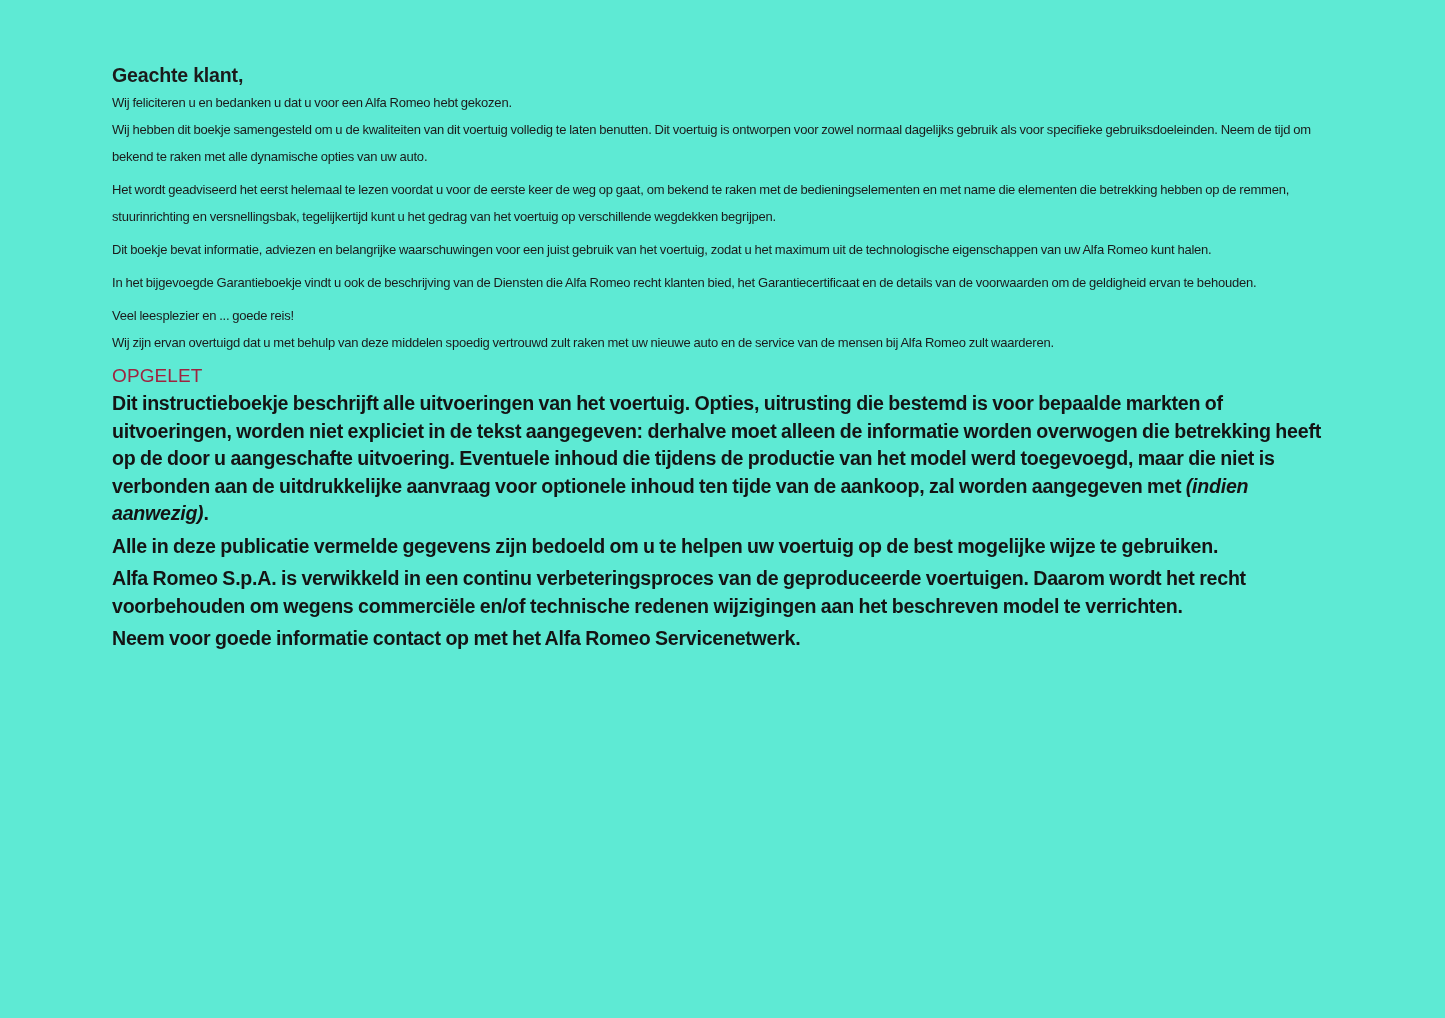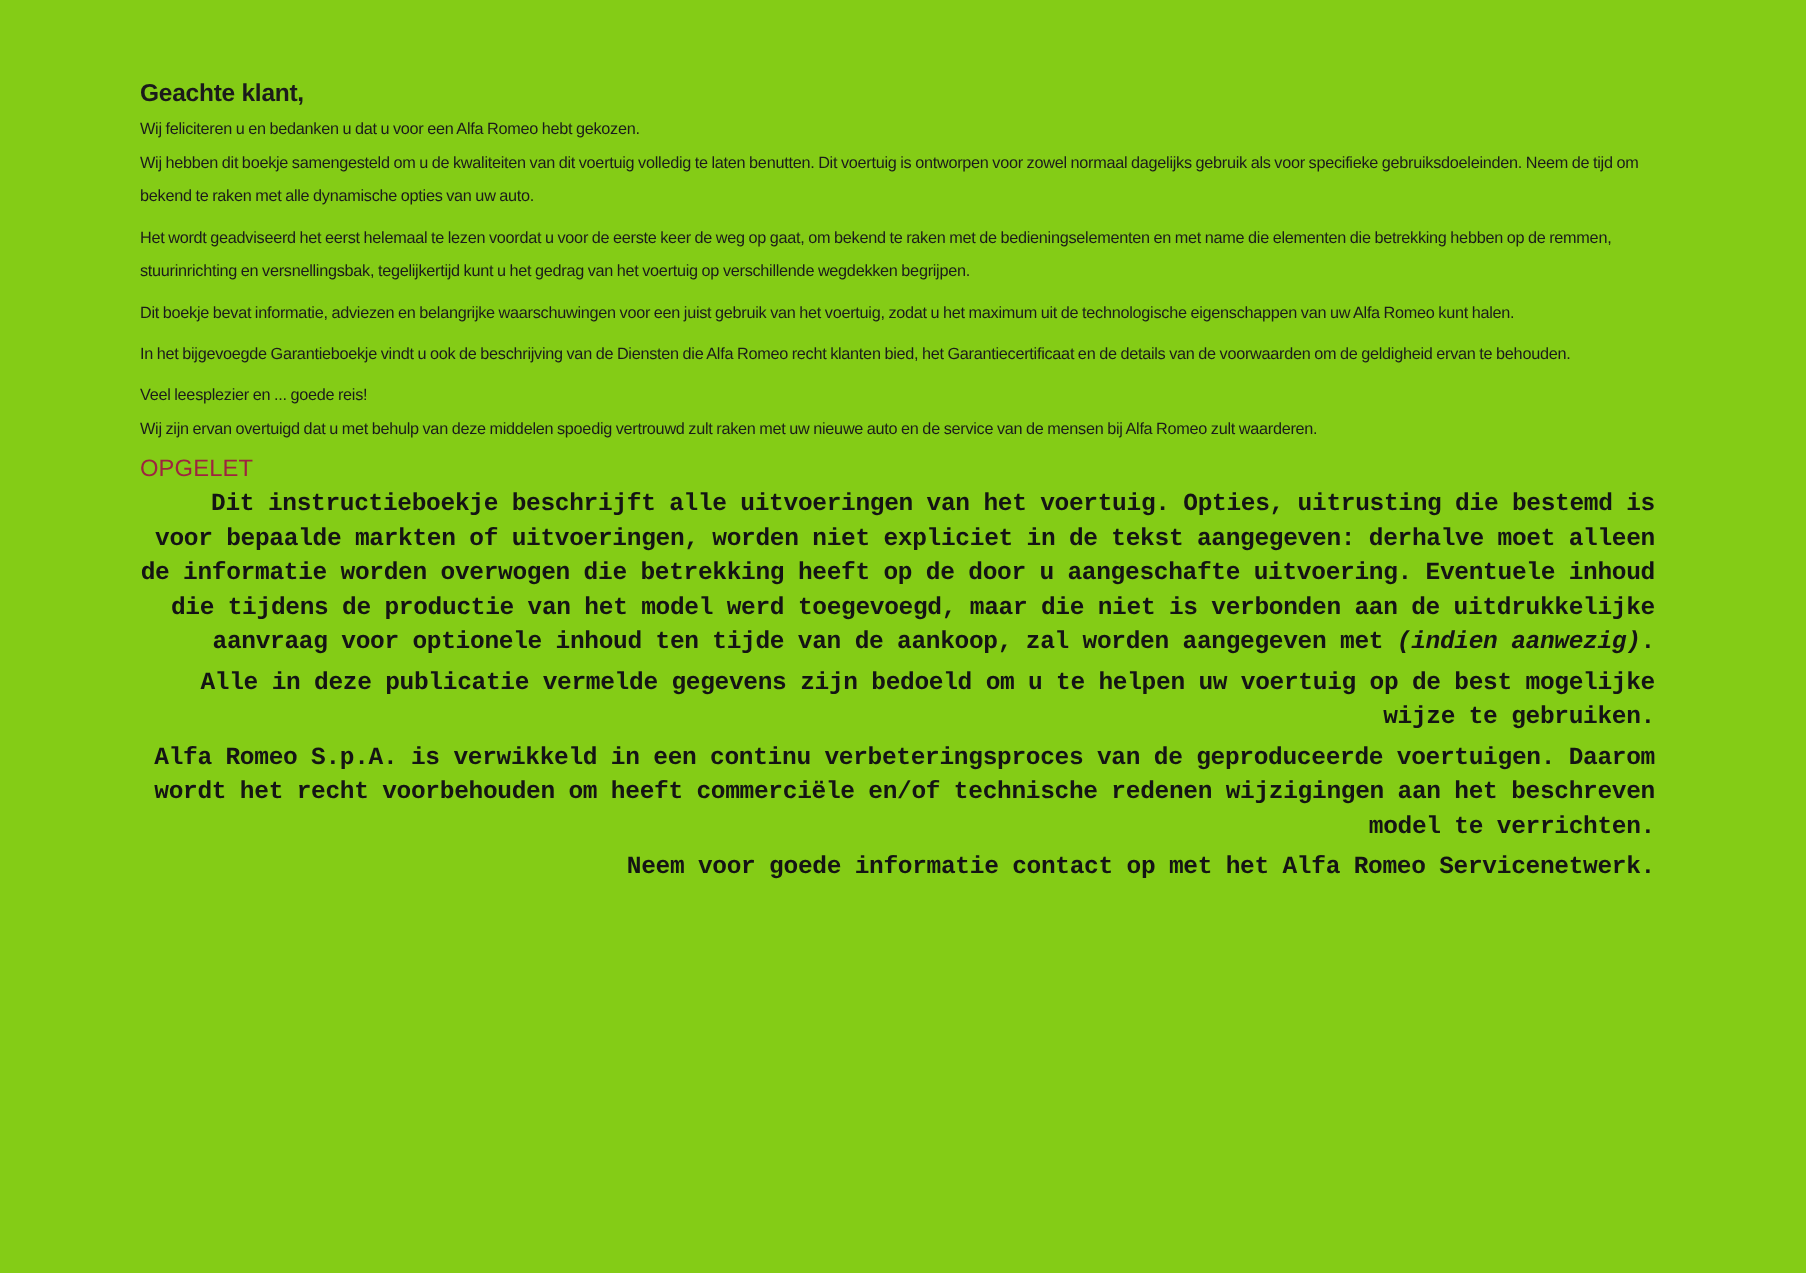--- a/index.html
+++ b/index.html
@@ -10,21 +10,21 @@
     width: 1445px;
     height: 1018px;
     background: #ffffff;
     font-family: "Liberation Sans", sans-serif;
     overflow: hidden;
   }
   .page {
     position: relative;
     width: 1445px;
     height: 1018px;
-    background: #84cc16;
+    background: #5eead4;
     box-sizing: border-box;
   }
   .content {
     position: absolute;
     left: 112px;
     top: 62px;
     width: 1212px;
   }
   
   .para {
@@ -52,28 +52,27 @@
   .warn-head {
     color: #9e2440;
     font-size: 19px;
     line-height: 27px;
     font-weight: 400;
     letter-spacing: 0.1px;
     margin: 3px 0 1px 0;
   }
   .para-bold {
     color: #141414;
-    font-family: Liberation Mono, monospace;
+    font-family: Liberation Sans, sans-serif;
     font-size: 19.6px;
     line-height: 27.5px;
     font-weight: 700;
     letter-spacing: -0.25px;
     word-spacing: -0.6px;
     margin: 0 0 5px 0;
-    text-align: right;
   }
   .bold-italic {
     font-style: italic;
     font-weight: 700;
   }
 </style>
 </head>
 <body>
 
 <div class="page">
@@ -96,18 +95,18 @@
     <p class="para para-tight">Veel leesplezier en ... goede reis!</p>
 
     <p class="para">Wij zijn ervan overtuigd dat u met behulp van deze middelen spoedig vertrouwd zult raken met uw nieuwe auto en de service van de mensen bij Alfa Romeo zult waarderen.</p>
 
     <p class="warn-head">OPGELET</p>
 
     <p class="para-bold"><span>Dit instructieboekje beschrijft alle uitvoeringen van het voertuig. Opties, uitrusting die bestemd is voor bepaalde markten of uitvoeringen, worden niet expliciet in de tekst aangegeven: derhalve moet alleen de informatie worden overwogen die betrekking heeft op de door u aangeschafte uitvoering. Eventuele inhoud die tijdens de productie van het model werd toegevoegd, maar die niet is verbonden aan de uitdrukkelijke aanvraag voor optionele inhoud ten tijde van de aankoop, zal worden aangegeven met </span><span class="bold-italic">(indien aanwezig)</span><span>.</span></p>
 
     <p class="para-bold">Alle in deze publicatie vermelde gegevens zijn bedoeld om u te helpen uw voertuig op de best mogelijke wijze te gebruiken.</p>
 
-    <p class="para-bold">Alfa Romeo S.p.A. is verwikkeld in een continu verbeteringsproces van de geproduceerde voertuigen. Daarom wordt het recht voorbehouden om heeft commerciële en/of technische redenen wijzigingen aan het beschreven model te verrichten.</p>
+    <p class="para-bold">Alfa Romeo S.p.A. is verwikkeld in een continu verbeteringsproces van de geproduceerde voertuigen. Daarom wordt het recht voorbehouden om wegens commerciële en/of technische redenen wijzigingen aan het beschreven model te verrichten.</p>
 
     <p class="para-bold">Neem voor goede informatie contact op met het Alfa Romeo Servicenetwerk.</p>
 
   </div>
 </div>
 
 </body></html>

